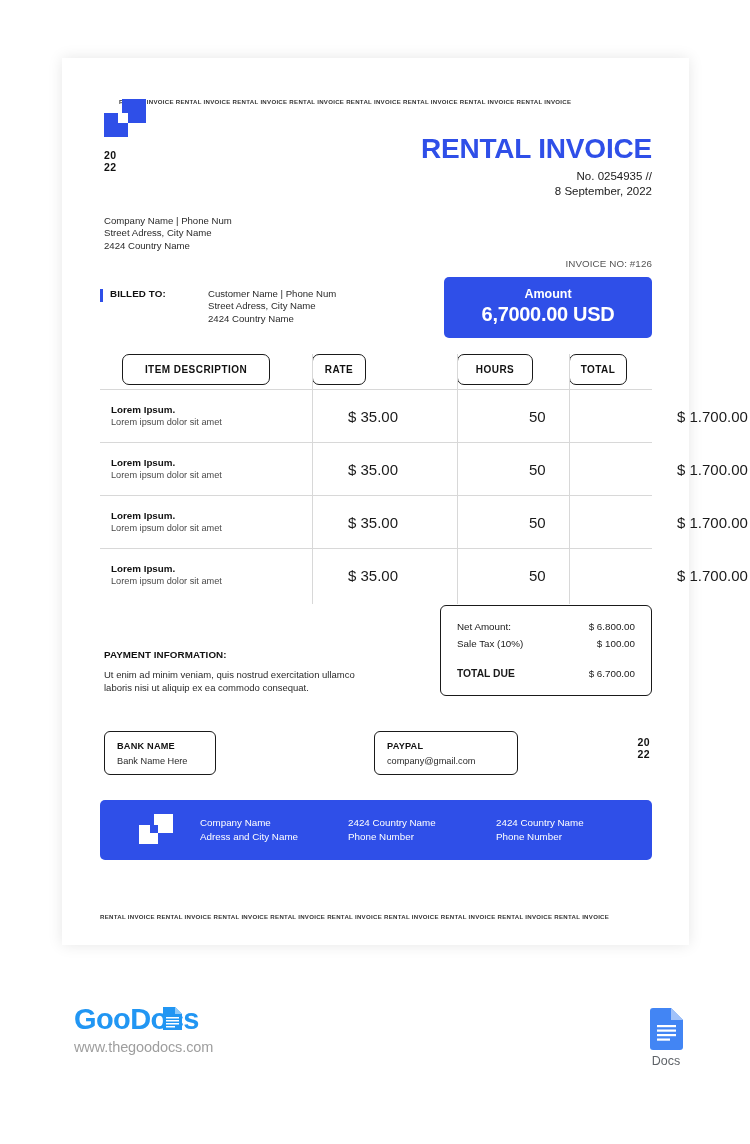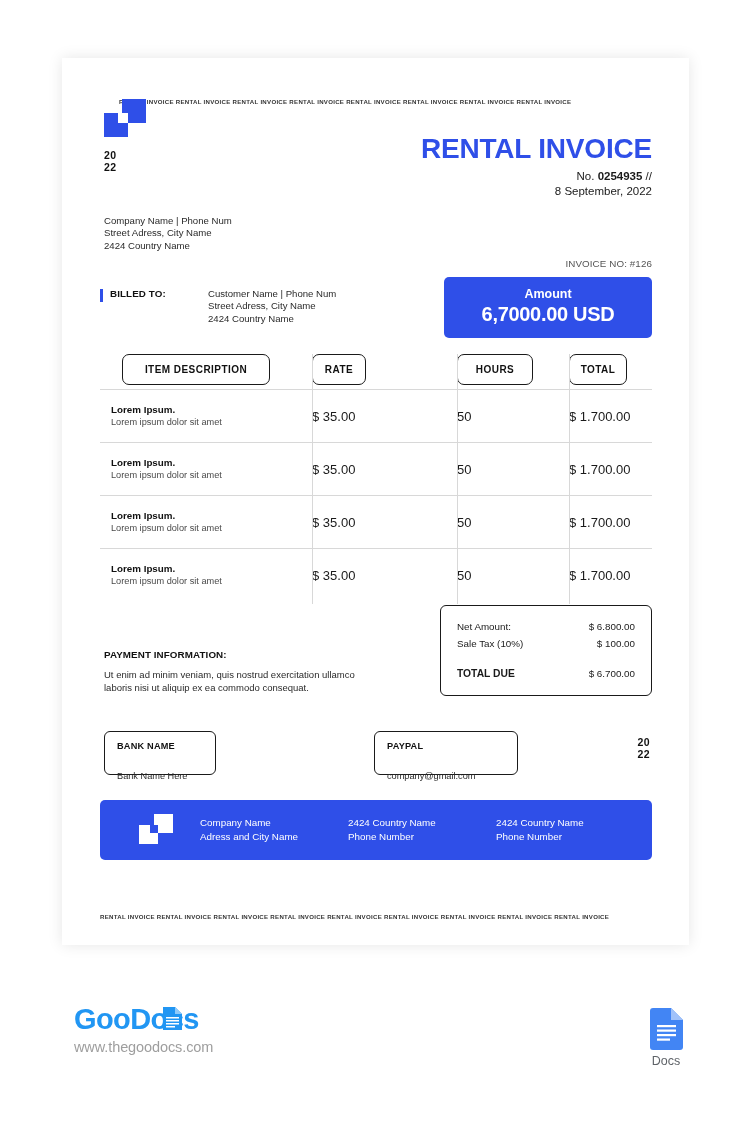--- a/index.html
+++ b/index.html
@@ -96,21 +96,21 @@
     color: #2f4fe8;
     letter-spacing: -0.2px;
     line-height: 32px;
   }
   .doc-meta {
     margin-top: 4px;
     font-size: 11.5px;
     color: #1a1a1a;
     line-height: 15px;
   }
-  .doc-meta b { font-weight: 700; text-align: right; }
+  .doc-meta b { font-weight: 400; text-align: right; }
 
   
   .addr-block {
     position: relative;
     margin-top: 4px;
     height: 128px;
   }
 
   .company-addr {
     position: absolute;
@@ -221,22 +221,23 @@
     font-weight: 700;
     color: #111111;
     line-height: 13px;
   }
   .item-sub {
     font-size: 9.2px;
     color: #4a4a4a;
     line-height: 13px;
   }
   .num {
-    font-size: 13px;
+    font-size: 15px;
     color: #1a1a1a;
+    margin-left: 36px;
   }
 
   .vline {
     position: absolute;
     top: 5px;
     width: 1px;
     background: #d8d8d8;
   }
   .vline-1 { left: 212px; }
   .vline-2 { left: 357px; }
@@ -313,21 +314,21 @@
     font-size: 9.2px;
     font-weight: 700;
     letter-spacing: 0.2px;
     color: #111111;
     line-height: 13px;
   }
   .bank-value {
     font-size: 9.2px;
     color: #2a2a2a;
     line-height: 14px;
-    margin-top: 16px;
+    margin-top: 1px;
   }
 
   .year-right {
     position: absolute;
     right: 2px;
     top: 5px;
     font-size: 10.5px;
     font-weight: 700;
     line-height: 12px;
     color: #111111;

